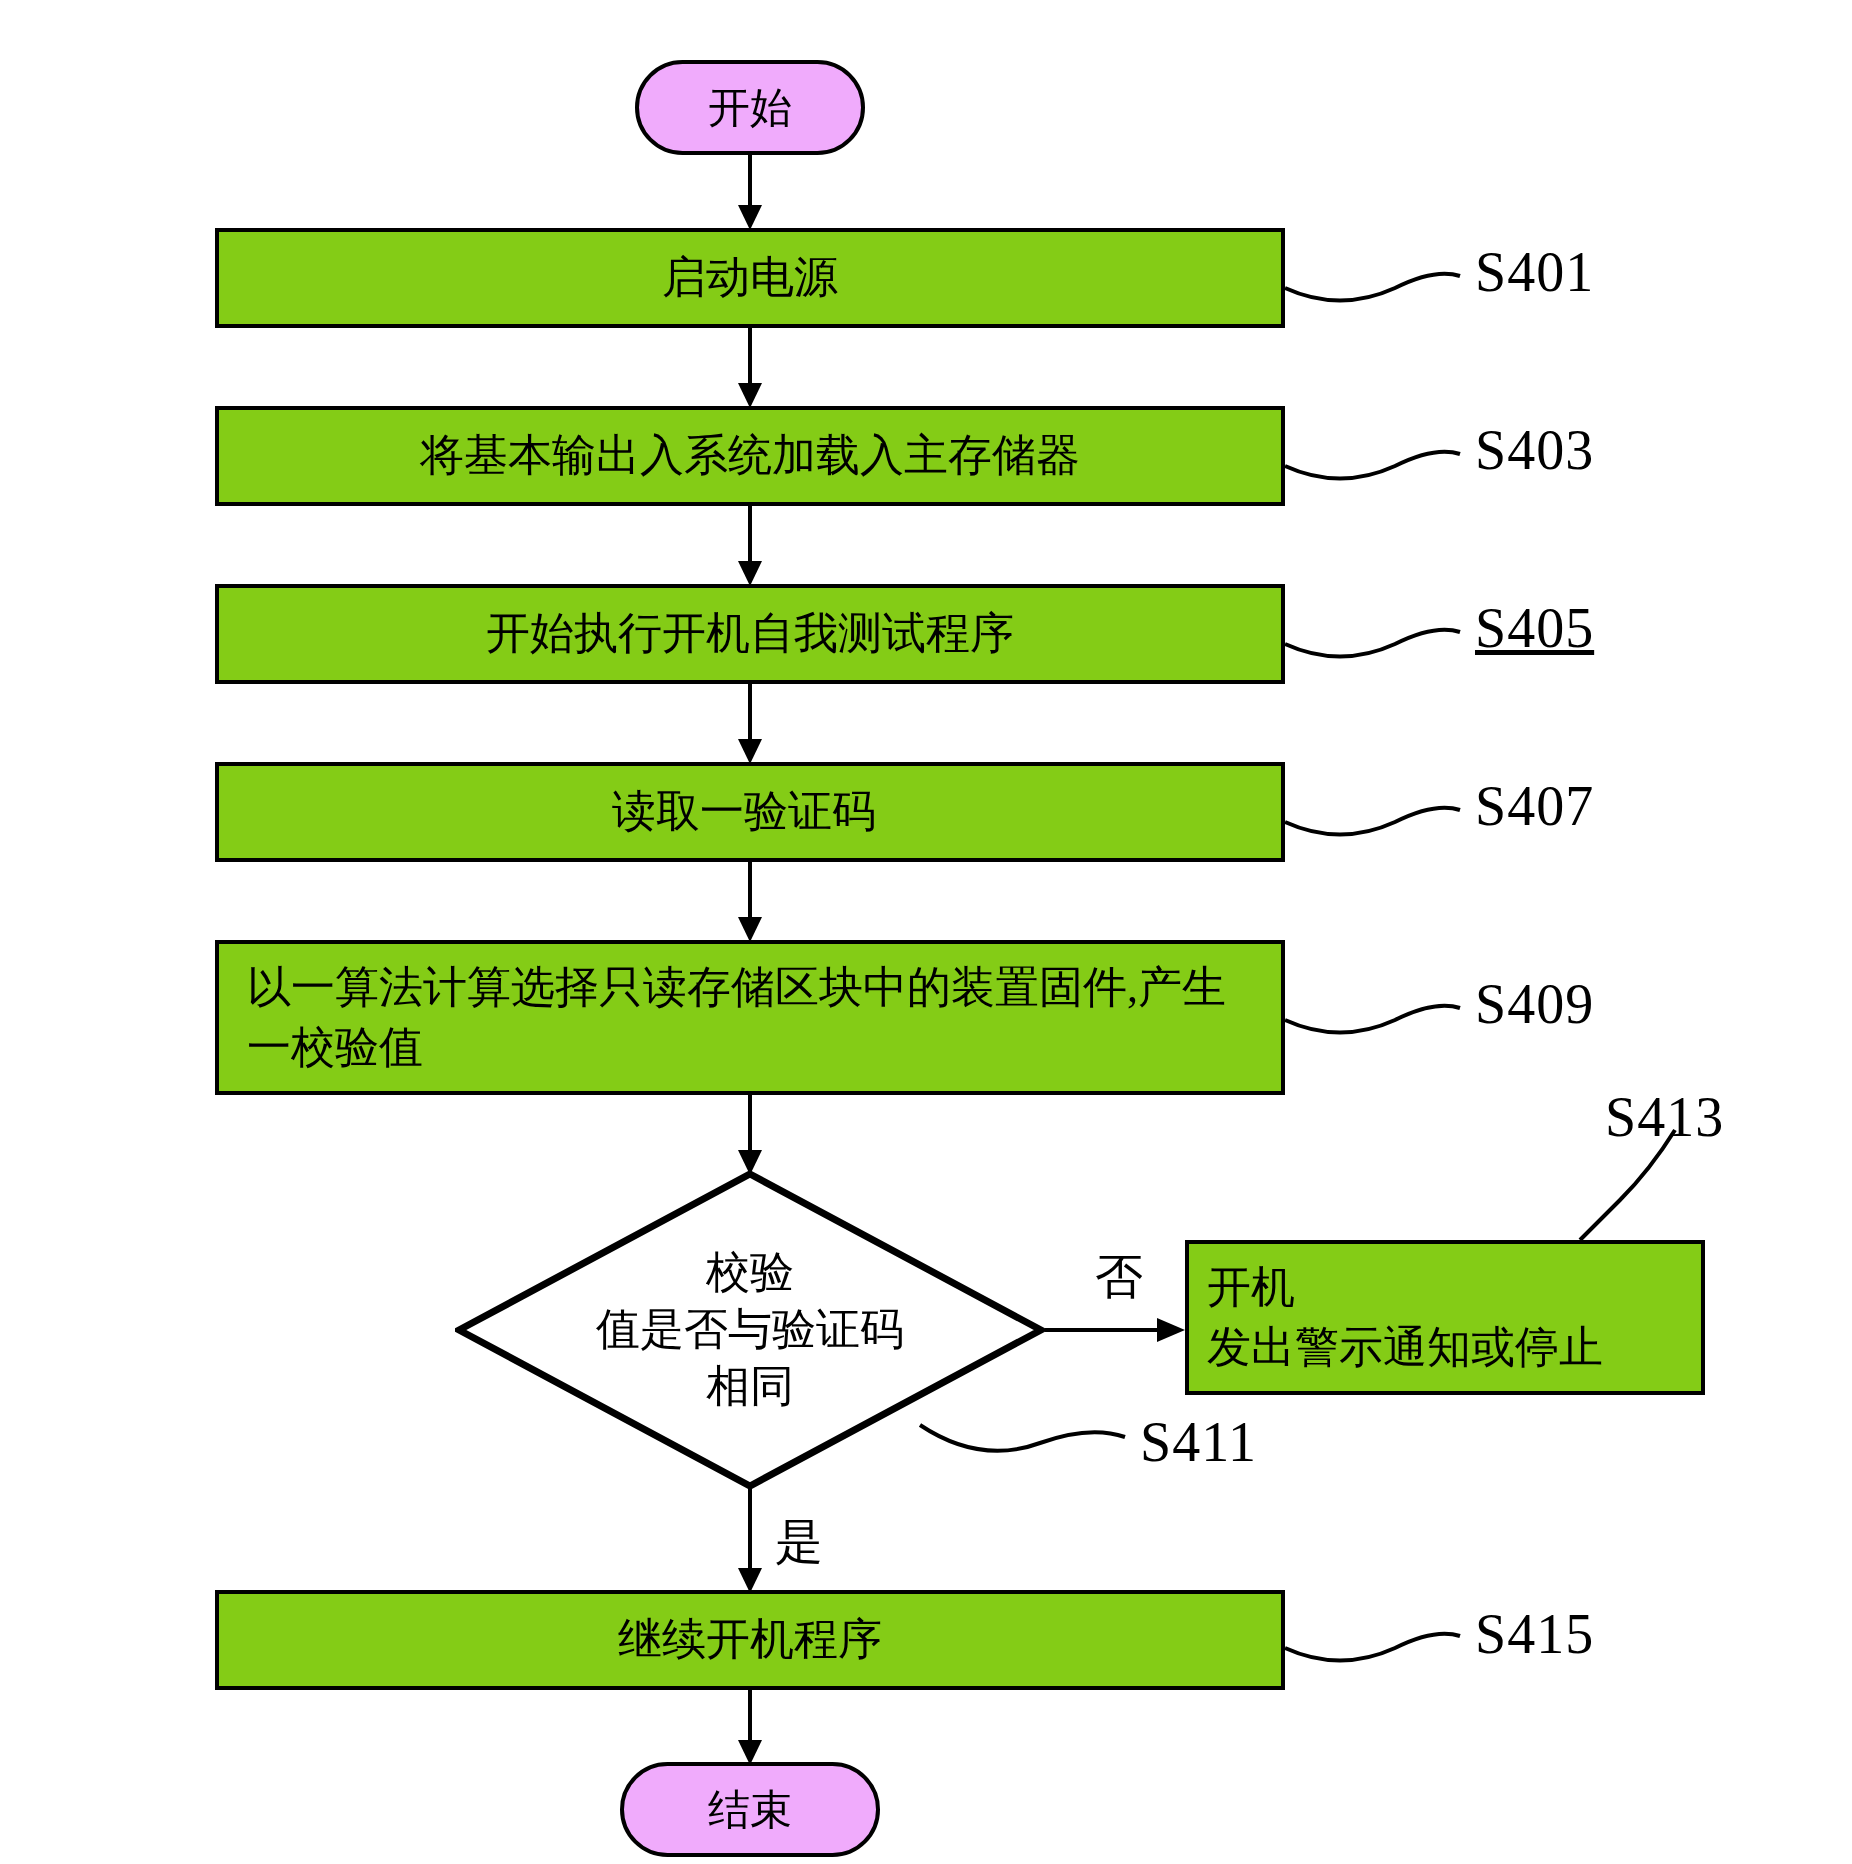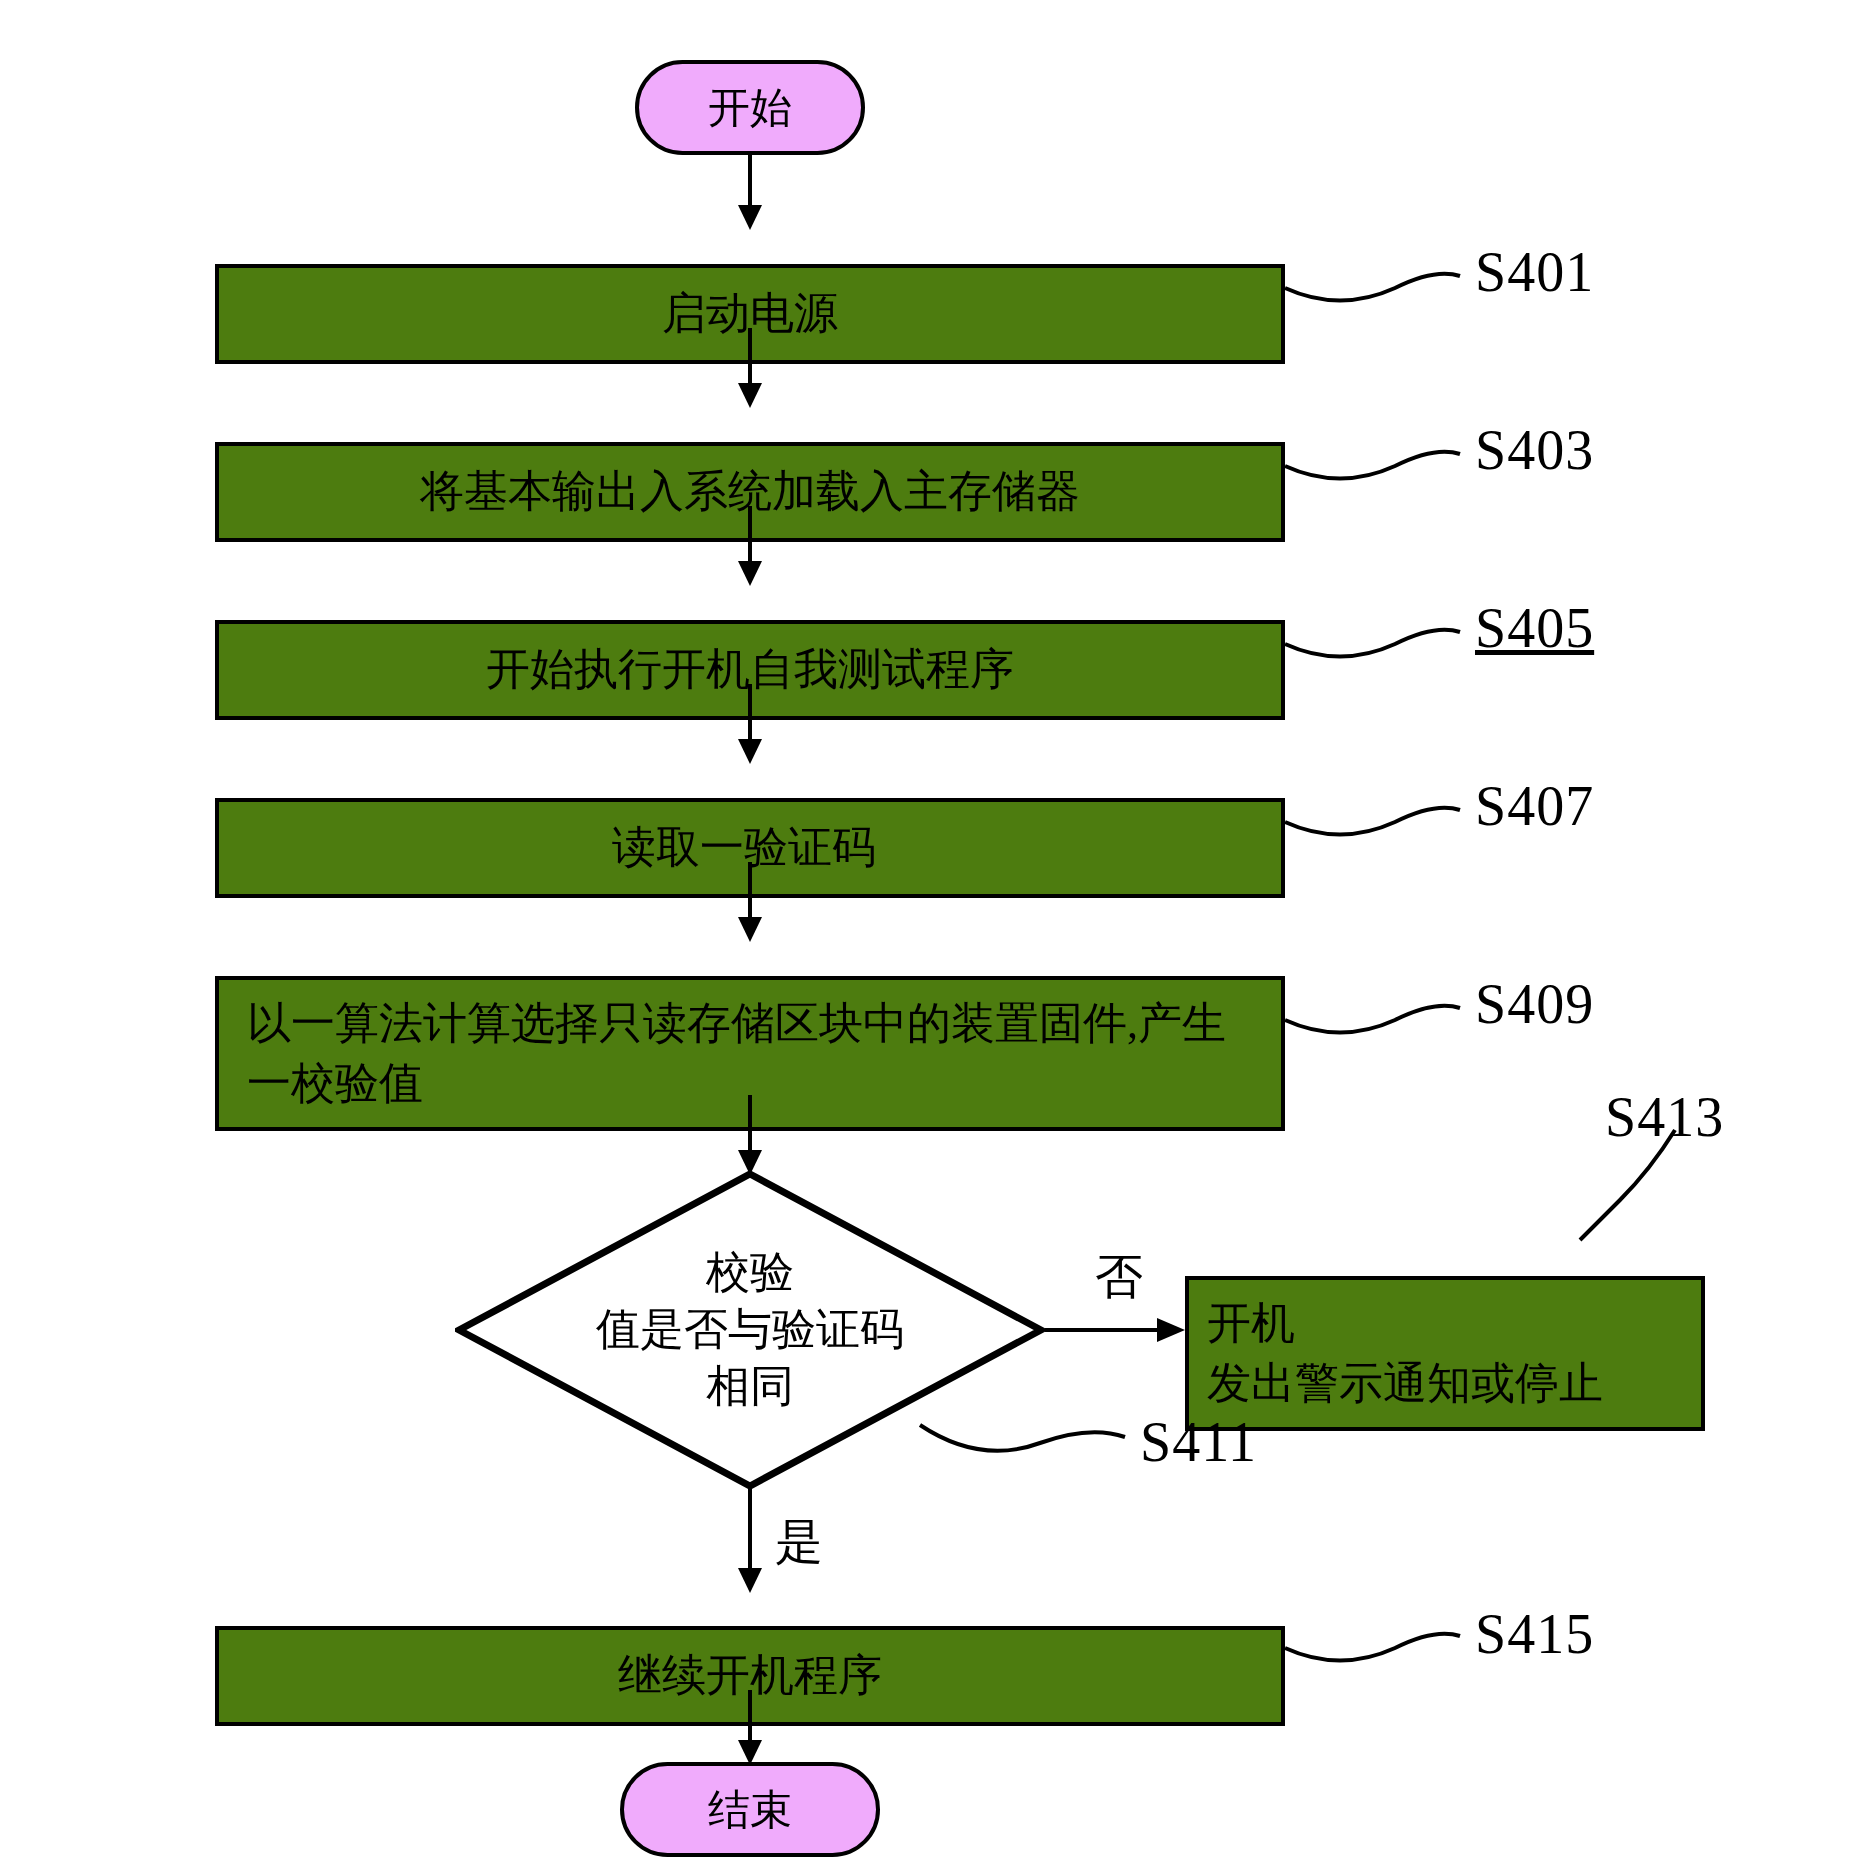--- a/index.html
+++ b/index.html
@@ -25,25 +25,24 @@
     font-size: 42px;
     background: #f0abfc;
   }
   .process {
     position: absolute;
     border: 4px solid #000;
     display: flex;
     align-items: center;
     justify-content: flex-start;
     font-size: 44px;
-    background: #4d7c0f;
+    background: #84cc16;
     padding: 8px 28px;
     line-height: 1.35;
     text-align: left;
-    margin-top: 36px;
   }
   .process.center { justify-content: center; text-align: center; }
   .decision-wrap {
     position: absolute;
   }
   .decision-shape {
     position: absolute;
     inset: 0;
   }
   .decision-shape svg { display: block; }

